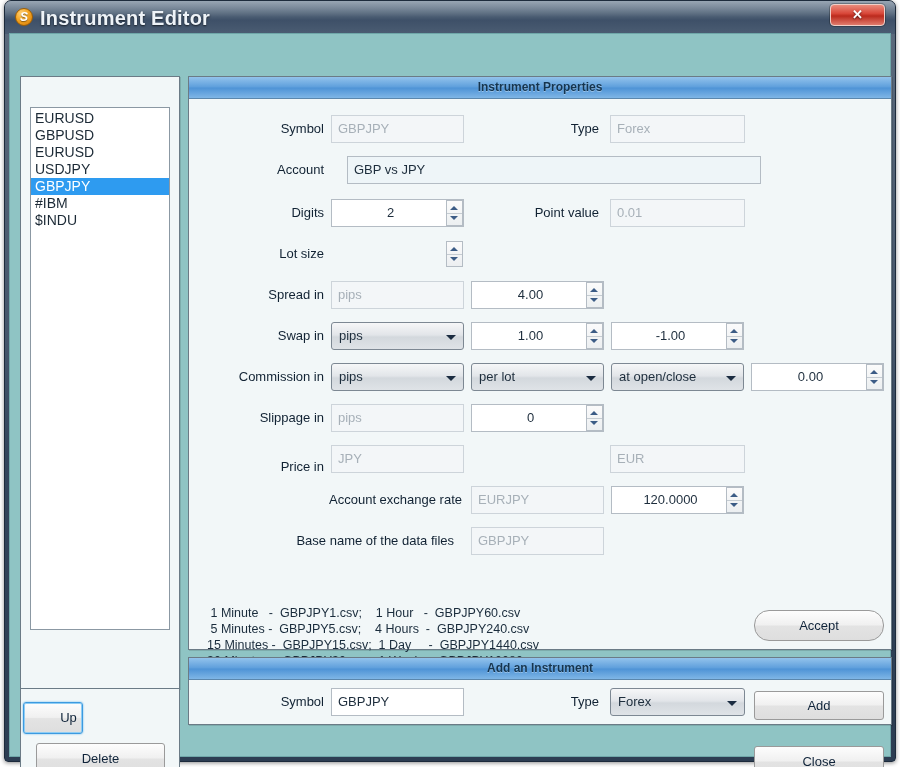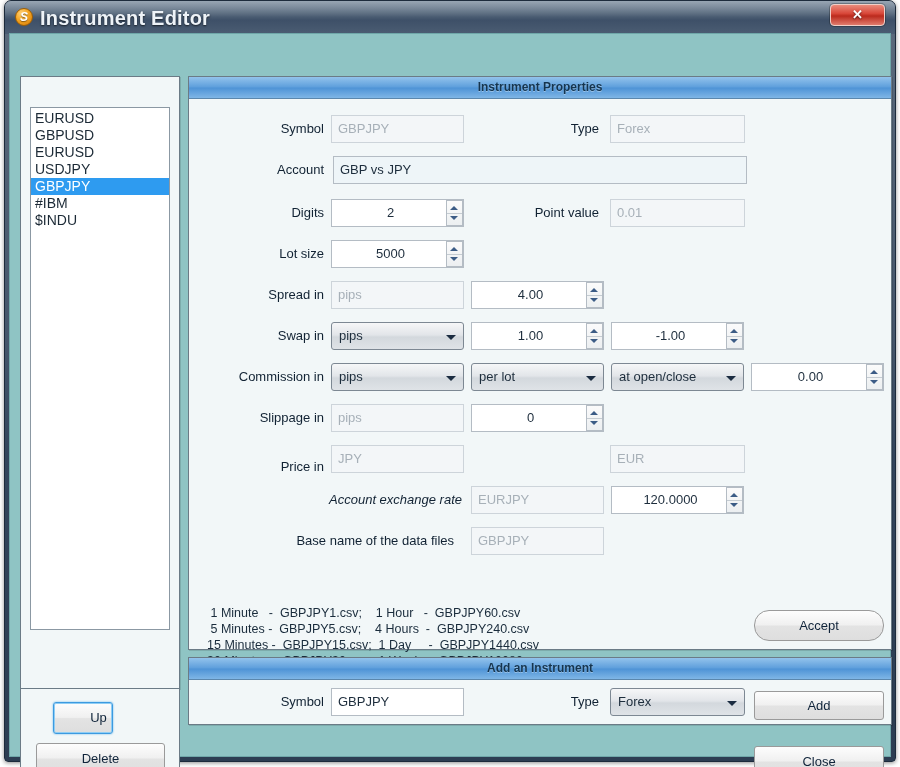--- a/index.html
+++ b/index.html
@@ -129,21 +129,21 @@
     box-sizing:border-box;
     font-size:13px; color:#10243a;
     text-align:center;
     cursor:pointer;
   }
   .btn.focused {
     border:1px solid #3c9ae0;
     box-shadow: 0 0 0 1px #8fcdf4 inset, 0 0 2px #5eb2ea;
   }
 
-  #btn-up    { left:43px;  top:668px; width:60px;  height:32px; line-height:30px;padding-left:31px; }
+  #btn-up    { left:13px;  top:668px; width:60px;  height:32px; line-height:30px;padding-left:31px; }
   #btn-down  { left:95px;  top:668px; width:60px;  height:32px; line-height:30px;margin-top:43px; }
   #btn-delete{ left:26px;  top:709px; width:129px; height:31px; line-height:29px; }
   #btn-accept{ left:744px; top:576px; width:130px; height:31px; line-height:29px;border-radius:15px; }
   #btn-add   { left:744px; top:657px; width:130px; height:29px; line-height:27px; }
   #btn-close { left:744px; top:712px; width:130px; height:31px; line-height:29px; }
 
   
   #instr-btn-box {
     position:absolute;
     left:10px; top:655px; width:160px; height:93px;
@@ -272,33 +272,32 @@
 
     <div class="panel" id="props-panel">
       <div class="panel-header">Instrument Properties</div>
 
       <div class="lbl" style="left:60px; top:38px; width:75px;">Symbol</div>
       <div class="field disabled" style="left:142px; top:38px; width:133px;">GBPJPY</div>
       <div class="lbl" style="left:340px; top:38px; width:70px;">Type</div>
       <div class="field disabled" style="left:421px; top:38px; width:135px;">Forex</div>
 
       <div class="lbl" style="left:60px; top:79px; width:75px;">Account</div>
-      <div class="field" style="left:144px; top:79px; width:414px; background:#eef5f8;">GBP vs JPY</div>
+      <div class="field" style="left:158px; top:79px; width:414px; background:#eef5f8;">GBP vs JPY</div>
 
       <div class="lbl" style="left:60px; top:122px; width:75px;">Digits</div>
       <div class="field num" style="left:142px; top:122px; width:133px;">2</div>
       <div class="spin" style="left:257px; top:123px;">
           <i class="up"></i>
           <i class="dn"></i>
         </div>
       <div class="lbl" style="left:300px; top:122px; width:110px;">Point value</div>
       <div class="field disabled" style="left:421px; top:122px; width:135px;">0.01</div>
 
       <div class="lbl" style="left:60px; top:163px; width:75px;">Lot size</div>
-      <div class="field num" style="left:142px; top:163px; width:133px;">5000</div>
       <div class="spin" style="left:257px; top:164px;">
           <i class="up"></i>
           <i class="dn"></i>
         </div>
 
       <div class="lbl" style="left:50px; top:204px; width:85px;">Spread in</div>
       <div class="field disabled" style="left:142px; top:204px; width:133px;">pips</div>
       <div class="field num" style="left:282px; top:204px; width:133px;">4.00</div>
       <div class="spin" style="left:397px; top:205px;">
           <i class="up"></i>
@@ -333,21 +332,21 @@
       <div class="field num" style="left:282px; top:327px; width:133px;">0</div>
       <div class="spin" style="left:397px; top:328px;">
           <i class="up"></i>
           <i class="dn"></i>
         </div>
 
       <div class="lbl" style="left:60px; top:368px; width:75px;margin-top:8px;">Price in</div>
       <div class="field disabled" style="left:142px; top:368px; width:133px;">JPY</div>
       <div class="field disabled" style="left:421px; top:368px; width:135px;">EUR</div>
 
-      <div class="lbl" style="left:118px; top:409px; width:155px;font-style:italic;">Account exchange rate</div>
+      <div class="lbl" style="left:118px; top:409px; width:155px;">Account exchange rate</div>
       <div class="field disabled" style="left:282px; top:409px; width:133px;">EURJPY</div>
       <div class="field num" style="left:422px; top:409px; width:133px;">120.0000</div>
       <div class="spin" style="left:537px; top:410px;">
           <i class="up"></i>
           <i class="dn"></i>
         </div>
 
       <div class="lbl" style="left:72px; top:450px; width:193px;">Base name of the data files</div>
       <div class="field disabled" style="left:282px; top:450px; width:133px;">GBPJPY</div>
 

